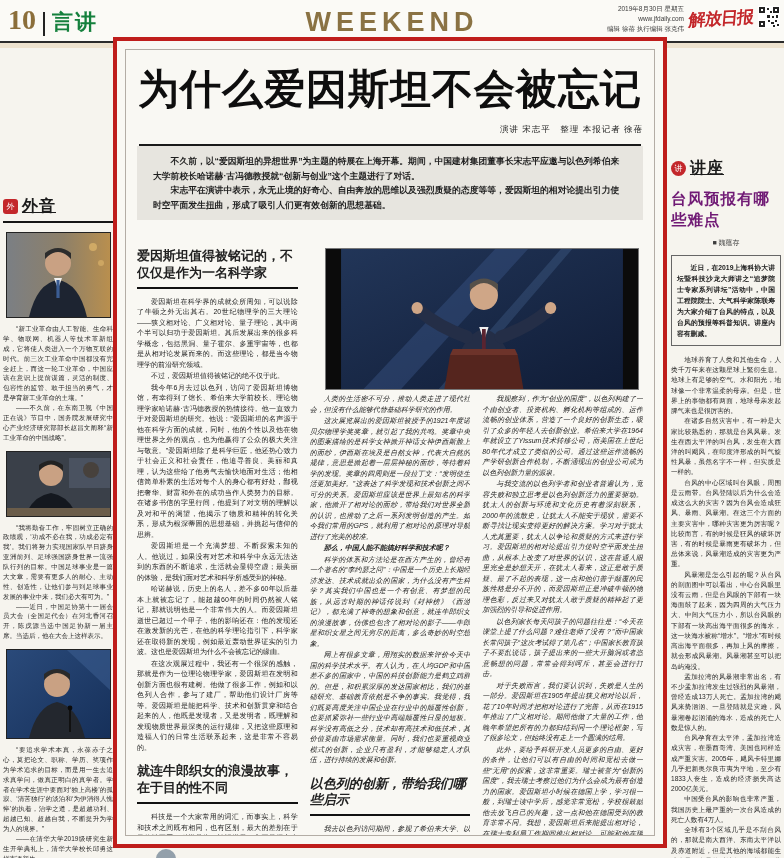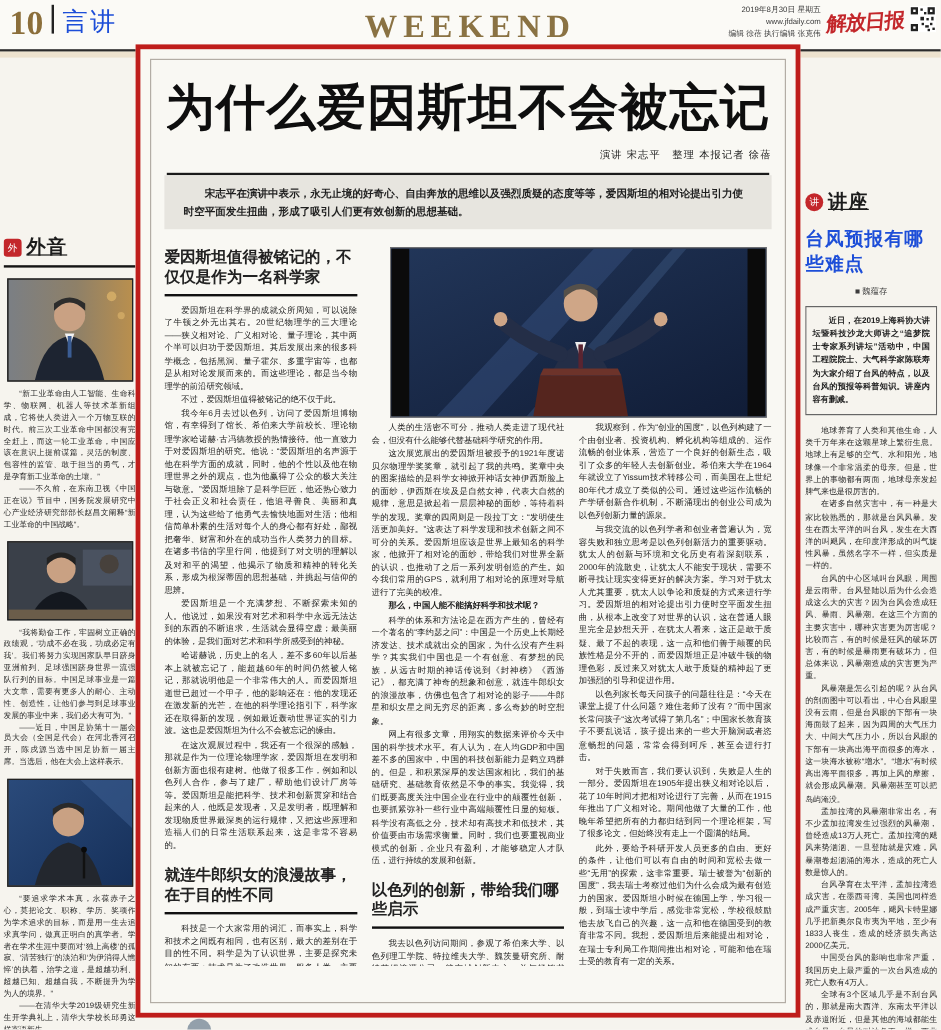--- a/index.html
+++ b/index.html
@@ -1,25 +1,25 @@
 <!DOCTYPE html>
 <html><head>
 <meta charset="utf-8">
 <style>
   html,body{margin:0;padding:0;}
   body{width:784px;height:858px;position:relative;overflow:hidden;background:#f6f4ee;
        font-family:"Liberation Sans","DejaVu Sans",sans-serif;color:#1c1c1c;}
   
   .masthead{position:absolute;top:0;left:0;right:0;height:41px;border-bottom:2px solid #2b2b2b;background:#fbfaf6;}
-  .mh-left{position:absolute;left:8px;top:4px;display:flex;align-items:flex-start;gap:7px;}
+  .mh-left{position:absolute;left:8px;top:4px;display:flex;align-items:flex-end;gap:7px;}
   .mh-num{font-size:28px;font-weight:bold;color:#8b6e3a;font-family:"Liberation Serif","DejaVu Serif",serif;}
   .mh-sep{width:2px;height:24px;background:#222;}
-  .mh-section{font-size:21px;font-weight:normal;letter-spacing:2px;color:#1d4ed8;}
+  .mh-section{font-size:21px;font-weight:bold;letter-spacing:2px;color:#15803d;}
   .mh-center{position:absolute;left:0;right:0;top:7px;text-align:center;
-             font-family:Liberation Serif, serif;font-size:27px;font-weight:bold;
+             font-family:Liberation Sans, sans-serif;font-size:27px;font-weight:bold;
              color:#8a7243;letter-spacing:5px;}
   .mh-right{position:absolute;right:4px;top:4px;display:flex;gap:5px;align-items:center;}
   .mh-dates{text-align:right;font-size:6.5px;line-height:1.5;color:#3a3a3a;white-space:nowrap;}
   .mh-logo{color:#c3272b;font-family:"DejaVu Serif","Liberation Serif",serif;font-weight:bold;
            font-size:17px;transform:skewX(-8deg) rotate(-3deg);letter-spacing:-1px;}
   .mh-strip{position:absolute;top:43px;left:0;right:0;height:5px;background:#e9dcc3;opacity:.75;}
   
   .left-rail{position:absolute;left:3px;top:196px;width:110px;height:662px;overflow:hidden;}
   .rail-header{display:flex;align-items:center;gap:4px;border-bottom:2.5px solid #151515;
                padding-bottom:4px;margin-bottom:9px;}
@@ -33,36 +33,36 @@
   
   .article-frame{position:absolute;left:113px;top:37px;width:554px;height:811px;box-sizing:border-box;
                  border:4px solid #bf1d1b;background:#f9f8f3;}
   .article-inner{position:absolute;inset:8px;border:1px solid #b3ada5;padding:0 11px;box-sizing:border-box;overflow:hidden;}
   .headline{margin-top:12px;text-align:center;font-size:41px;font-weight:900;letter-spacing:1px;
             color:#0e0e0e;white-space:nowrap;}
   .a-byline{text-align:right;font-size:8.5px;margin-top:7px;color:#222;letter-spacing:1px;}
   .a-rule{height:2px;background:#1a1a1a;margin:8px 2px 0;}
   .a-intro{background:#e7e5df;padding:8px 16px;font-size:8.8px;font-weight:bold;line-height:1.65;color:#1f1f1f;}
   .a-intro p{margin:0;text-indent:2em;}
-  .a-cols{position:relative;margin-top:13px;display:flex;gap:12px;height:601px;overflow:hidden;}
+  .a-cols{position:relative;margin-top:26px;display:flex;gap:12px;height:601px;overflow:hidden;}
   .acol{flex:1;overflow:hidden;font-size:7px;line-height:1.5;text-align:justify;color:#222;}
   .acol p{margin:0 0 1px;text-indent:2em;}
   .col-heading{font-size:13px;font-weight:bold;line-height:1.3;border-bottom:2px solid #111;
                padding-bottom:5px;margin:2px 0 8px;text-indent:0;text-align:left;}
   .mid-heading{margin-top:10px;}
-  .pad-photo{padding-top:148px;}
+  .pad-photo{padding-top:148px;font-style:italic;}
   .q-bold{font-weight:bold;}
   .main-photo{position:absolute;left:188px;top:2px;right:4px;height:140px;border:1px solid #777;
               background:#16233f;overflow:hidden;}
   .main-photo svg{display:block;width:100%;height:100%;}
   
   .right-rail{position:absolute;left:671px;top:158px;width:110px;height:700px;overflow:hidden;}
   .r-header{display:flex;align-items:center;gap:4px;margin-bottom:7px;}
   .seal.round{border-radius:50%;}
-  .r-headline{font-size:15.5px;font-weight:900;letter-spacing:1px;margin:10px 0 7px;color:#1d4ed8;}
+  .r-headline{font-size:15.5px;font-weight:900;letter-spacing:1px;margin:10px 0 7px;color:#701a75;}
   .r-byline{text-align:center;font-size:7px;color:#3c3c3c;margin-bottom:7px;}
   .r-intro{border:1px solid #666;padding:6px 5px;font-size:6.8px;line-height:1.62;font-weight:bold;
            color:#222;text-align:justify;margin-bottom:9px;}
   .r-intro p{margin:0;text-indent:2em;}
   .r-body{font-size:6.6px;line-height:1.55;text-align:justify;color:#262626;}
   .r-body p{margin:0;text-indent:2em;}
   .partial-icon{position:absolute;left:156px;top:849px;width:20px;height:20px;border-radius:50%;background:#93a0ab;}
 </style>
 </head>
 <body>
@@ -175,20 +175,21 @@
   </div>
 
 </div>
 
 <div class="article-frame">
   <div class="article-inner">
     <div class="headline">为什么爱因斯坦不会被忘记</div>
     <div class="a-byline">演讲 宋志平　整理 本报记者 徐蓓</div>
     <div class="a-rule"></div>
     <div class="a-intro">
+      <p>不久前，以“爱因斯坦的异想世界”为主题的特展在上海开幕。期间，中国建材集团董事长宋志平应邀与以色列希伯来大学前校长哈诺赫·古冯德教授就“创新与创业”这个主题进行了对话。</p>
       <p>宋志平在演讲中表示，永无止境的好奇心、自由奔放的思维以及强烈质疑的态度等等，爱因斯坦的相对论提出引力使时空平面发生扭曲，形成了吸引人们更有效创新的思想基础。</p>
     </div>
 
     <div class="a-cols">
       <div class="main-photo">
         <svg viewBox="0 0 332 140" preserveAspectRatio="none">
           <defs>
               <linearGradient id="gm" x1="0" y1="0" x2="1" y2="1">
             <stop offset="0" stop-color="#223659"></stop>
                 <stop offset="1" stop-color="#101c36"></stop>

